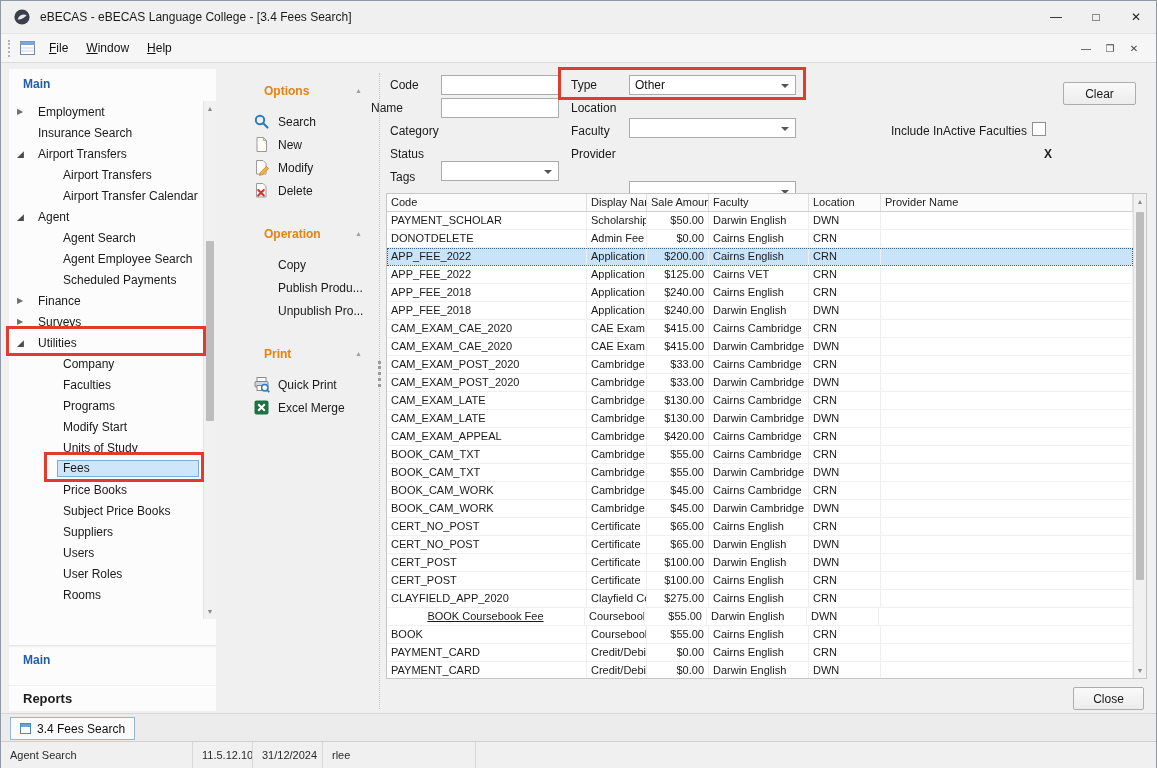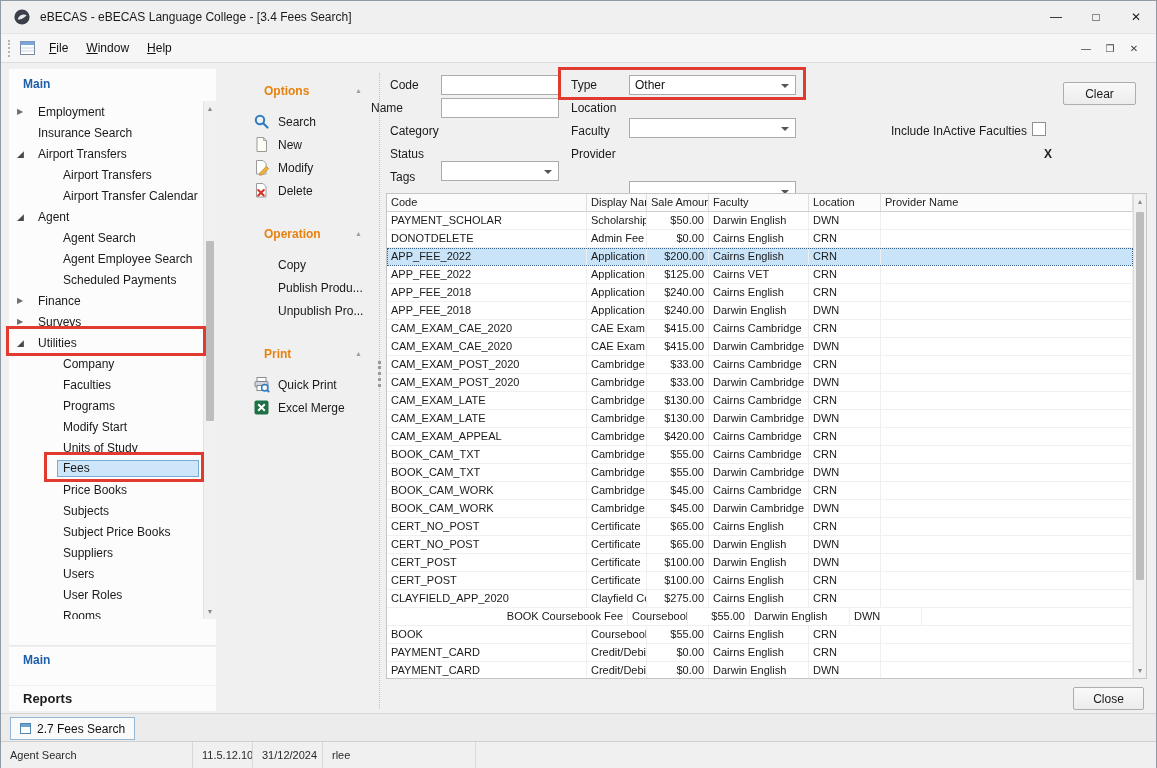--- a/index.html
+++ b/index.html
@@ -202,23 +202,20 @@
         <div class="tree-row lvl1">
           <span class="label">Units of Study</span>
         </div>
         <div class="tree-row lvl1 selected">
           <span class="label">Fees</span>
         </div>
         <div class="tree-row lvl1">
           <span class="label">Price Books</span>
         </div>
         <div class="tree-row lvl1">
-          <span class="label">Subjects</span>
-        </div>
-        <div class="tree-row lvl1">
           <span class="label">Subject Price Books</span>
         </div>
         <div class="tree-row lvl1">
           <span class="label">Suppliers</span>
         </div>
         <div class="tree-row lvl1">
           <span class="label">Users</span>
         </div>
         <div class="tree-row lvl1">
           <span class="label">User Roles</span>
@@ -526,21 +523,21 @@
         </div>
         <div class="grid-row">
           <div class="g-cell" style="width: 200px; text-align: left;">CLAYFIELD_APP_2020</div>
           <div class="g-cell" style="width: 60px; text-align: left;">Clayfield Co</div>
           <div class="g-cell" style="width: 62px; text-align: right;">$275.00</div>
           <div class="g-cell" style="width: 100px; text-align: left;">Cairns English</div>
           <div class="g-cell" style="width: 72px; text-align: left;">CRN</div>
           <div class="g-cell" style="flex: 1 1 0%; text-align: left;"></div>
         </div>
         <div class="grid-row">
-          <div class="g-cell" style="width: 241px; text-align: right;">BOOK Coursebook Fee</div>
+          <div class="g-cell" style="width: 198px; text-align: center; text-decoration: underline;">BOOK Coursebook Fee</div>
           <div class="g-cell" style="width: 60px; text-align: left;">Coursebool</div>
           <div class="g-cell" style="width: 62px; text-align: right;">$55.00</div>
           <div class="g-cell" style="width: 100px; text-align: left;">Darwin English</div>
           <div class="g-cell" style="width: 72px; text-align: left;">DWN</div>
           <div class="g-cell" style="flex: 1 1 0%; text-align: left;"></div>
         </div>
         <div class="grid-row">
           <div class="g-cell" style="width: 200px; text-align: left;">BOOK</div>
           <div class="g-cell" style="width: 60px; text-align: left;">Coursebool</div>
           <div class="g-cell" style="width: 62px; text-align: right;">$55.00</div>
@@ -570,21 +567,21 @@
       <span class="thumb gthumb"></span>
       <span class="arr down"></span>
     </div>
   </div>
 
   <div class="btn" style="left:1072px;top:686px;width:71px;height:23px">Close</div>
 
   <div class="tabbar">
     <div class="tab">
       <span class="tab-ic"></span>
-      <span>2.7 Fees Search</span>
+      <span>3.4 Fees Search</span>
     </div>
   </div>
   <div class="statusbar">
       <div class="st-cell" style="width: 192px;">Agent Search</div>
       <div class="st-cell" style="width: 60px;">11.5.12.10</div>
       <div class="st-cell" style="width: 70px;">31/12/2024</div>
       <div class="st-cell" style="width: 153px;">rlee</div>
     </div>
 
   <div class="ann" id="ann-type"></div>

